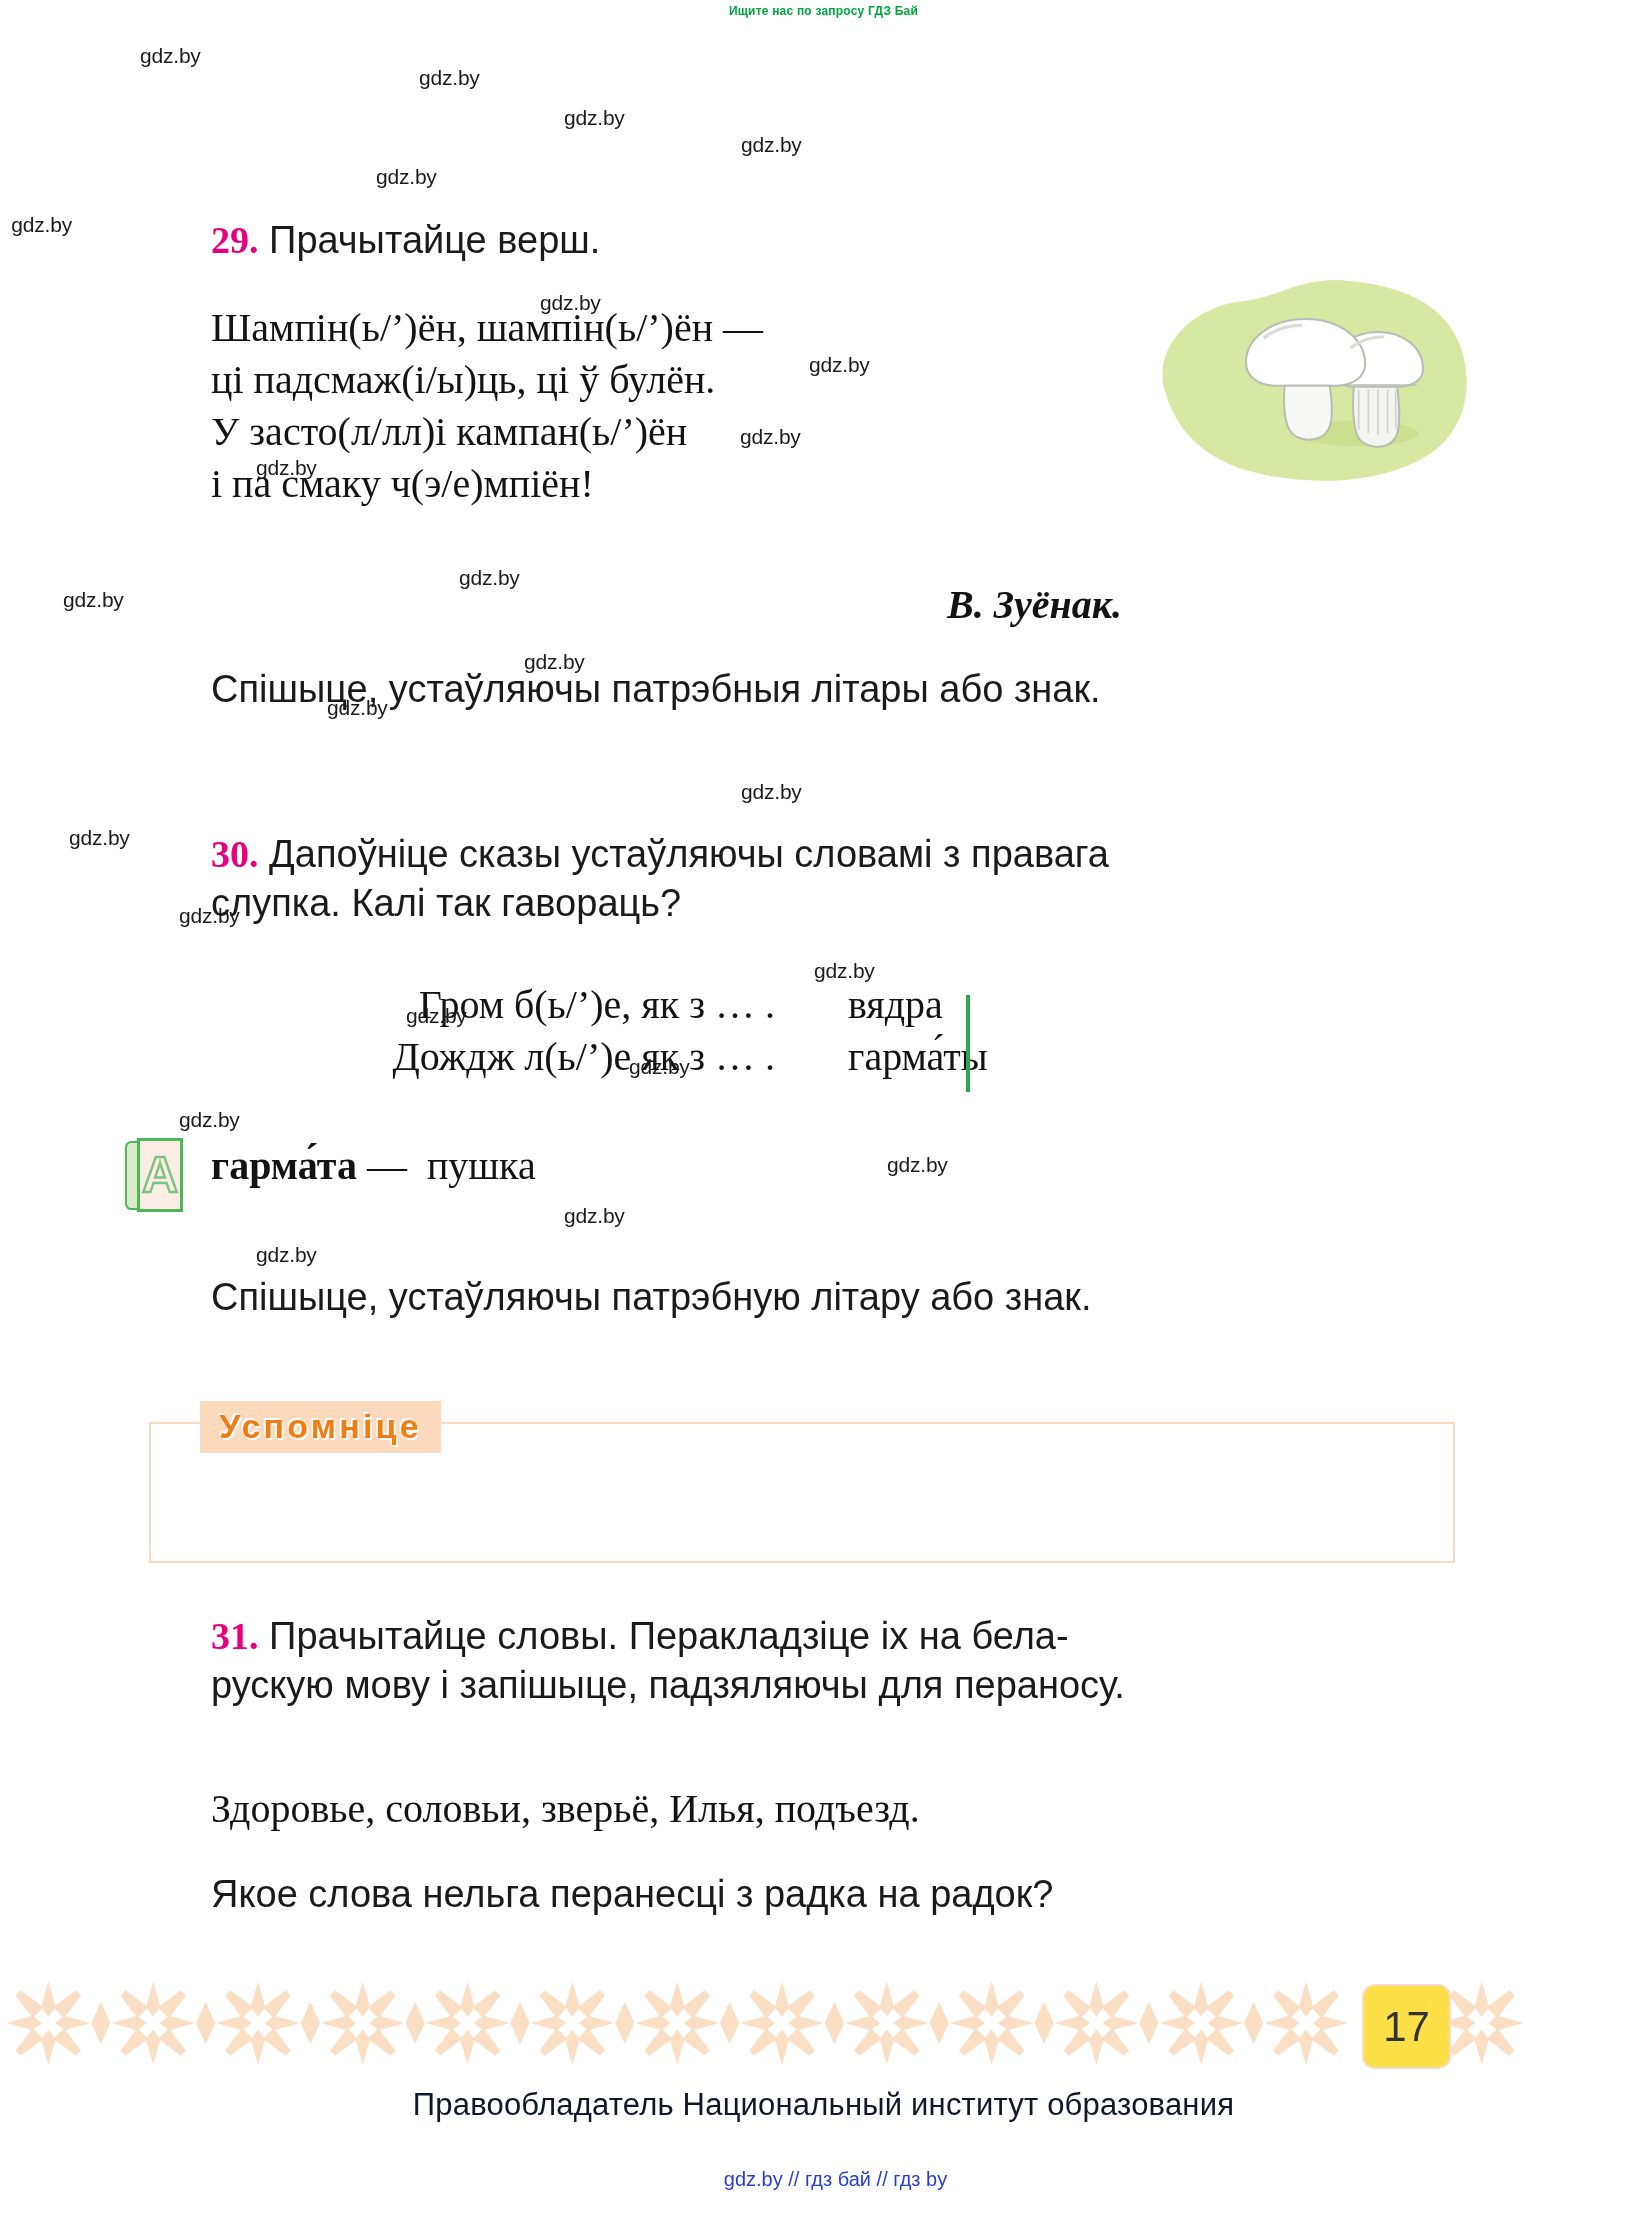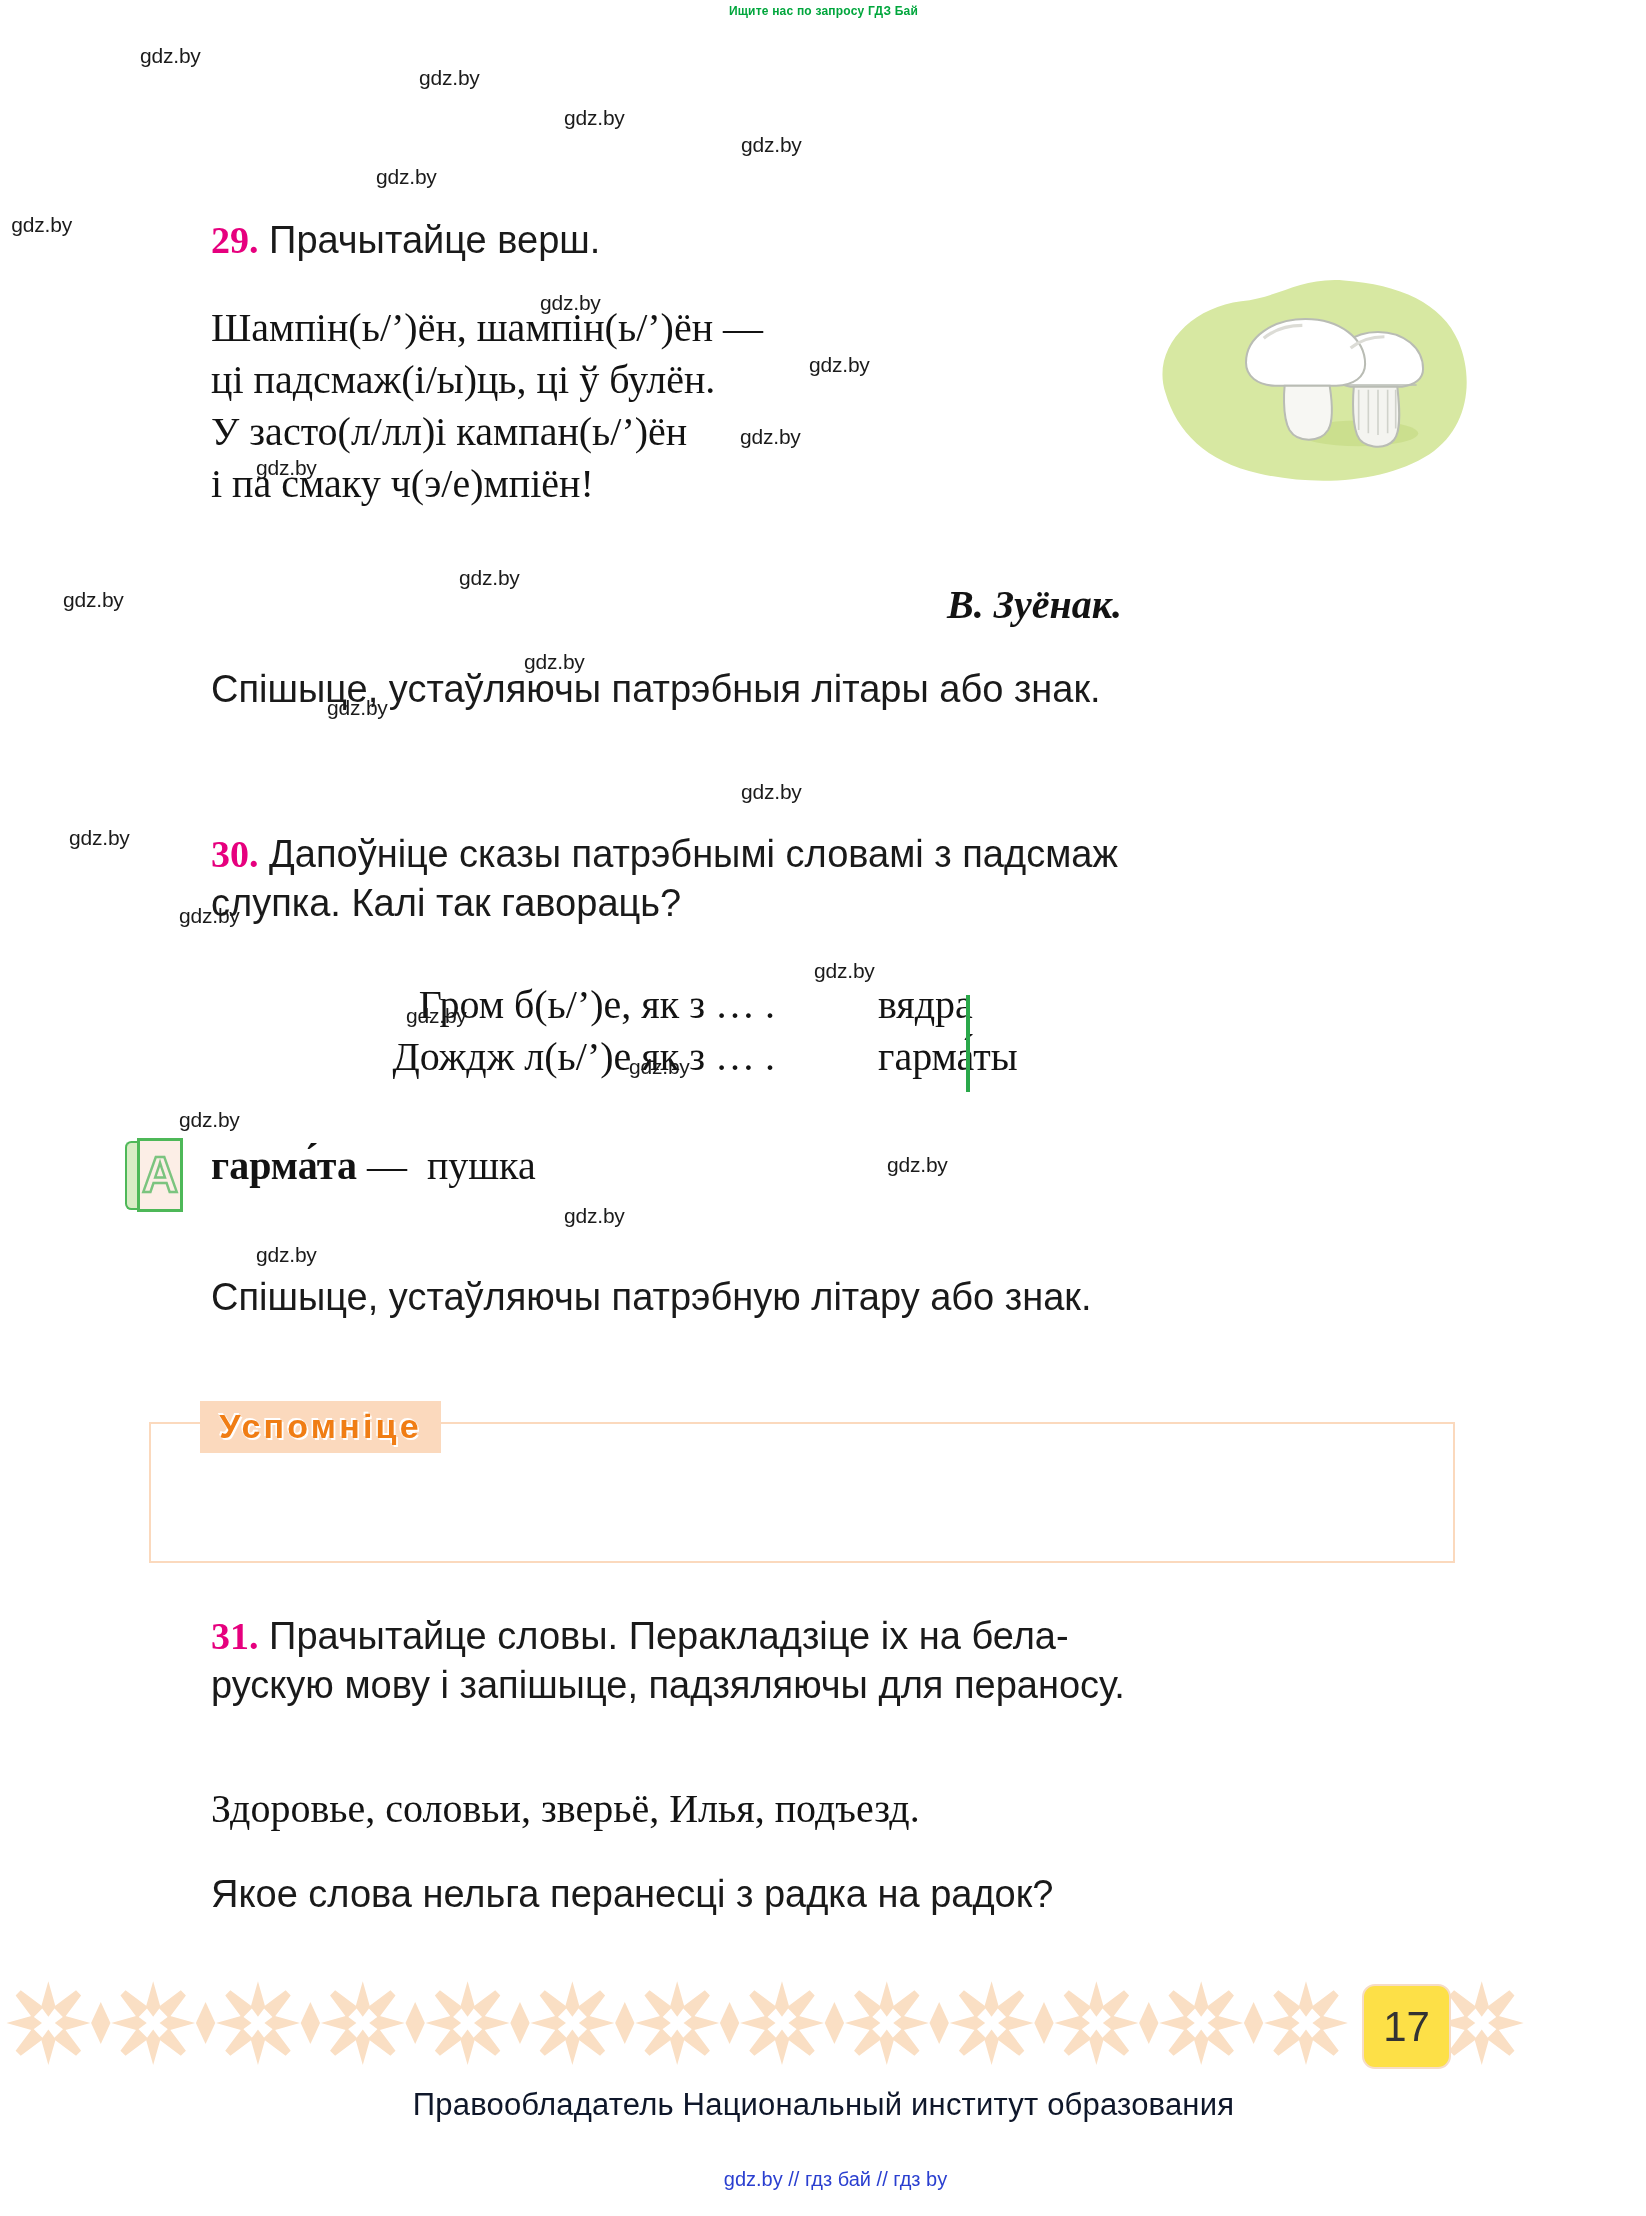--- a/index.html
+++ b/index.html
@@ -85,21 +85,21 @@
   #poem div    { white-space: nowrap; }
   #author      { left: 211px; top: 579px; width: 911px; text-align: right;
                  font-style: italic; font-weight: bold; }
   #task29-foot { left: 211px; top: 665px; width: 1257px; }
 
   
   #task30-head { left: 211px; top: 830px; width: 1257px; }
   #cols        { left: 211px; top: 979px; width: 1257px; text-align: right; }
   #cols .rowline { display: flex; align-items: baseline; white-space: nowrap; }
   #cols .left  { width: 564px; }
-  #cols .right { margin-left: 103px; }
+  #cols .right { margin-left: 73px; }
   .divider {
     position: absolute;
     left: 966px;
     top: 995px;
     width: 4px;
     height: 97px;
     background: #2aa84a;
   }
   #dict        { left: 211px; top: 1140px; width: 887px; }
   #task30-foot { left: 211px; top: 1273px; width: 1257px; }
@@ -263,21 +263,21 @@
     <path d="M128 112 C128 80 162 58 202 58 C244 58 276 82 276 114 C276 130 262 140 240 141
              L164 141 C142 140 128 129 128 112 Z" fill="#ffffff" stroke="#b9bcb4" stroke-width="2.5"></path>
     <path d="M176 141 C176 141 172 178 182 196 C192 212 220 212 230 196 C238 182 234 154 232 141 Z" fill="#f7f7f3" stroke="#b9bcb4" stroke-width="2.5"></path>
     <path d="M150 82 C162 72 180 66 198 66" stroke="#dcdcd6" stroke-width="4" fill="none"></path>
     <path d="M258 94 C270 84 286 80 300 80" stroke="#dcdcd6" stroke-width="4" fill="none"></path>
   </svg>
 
   <div class="block sans" id="task30-head">
     <div>
       <span class="exnum">30.</span>
-      <span>Дапоўніце сказы патрэбнымі словамі з падсмаж</span>
+      <span>Дапоўніце сказы устаўляючы словамі з правага</span>
     </div>
     <div>слупка. Калі так гавораць?</div>
   </div>
 
   <div class="block serif" id="cols">
     <div class="rowline">
       <span class="left">Гром б(ь/’)е, як з … .</span>
       <span class="right">вядра</span>
     </div>
     <div class="rowline">

